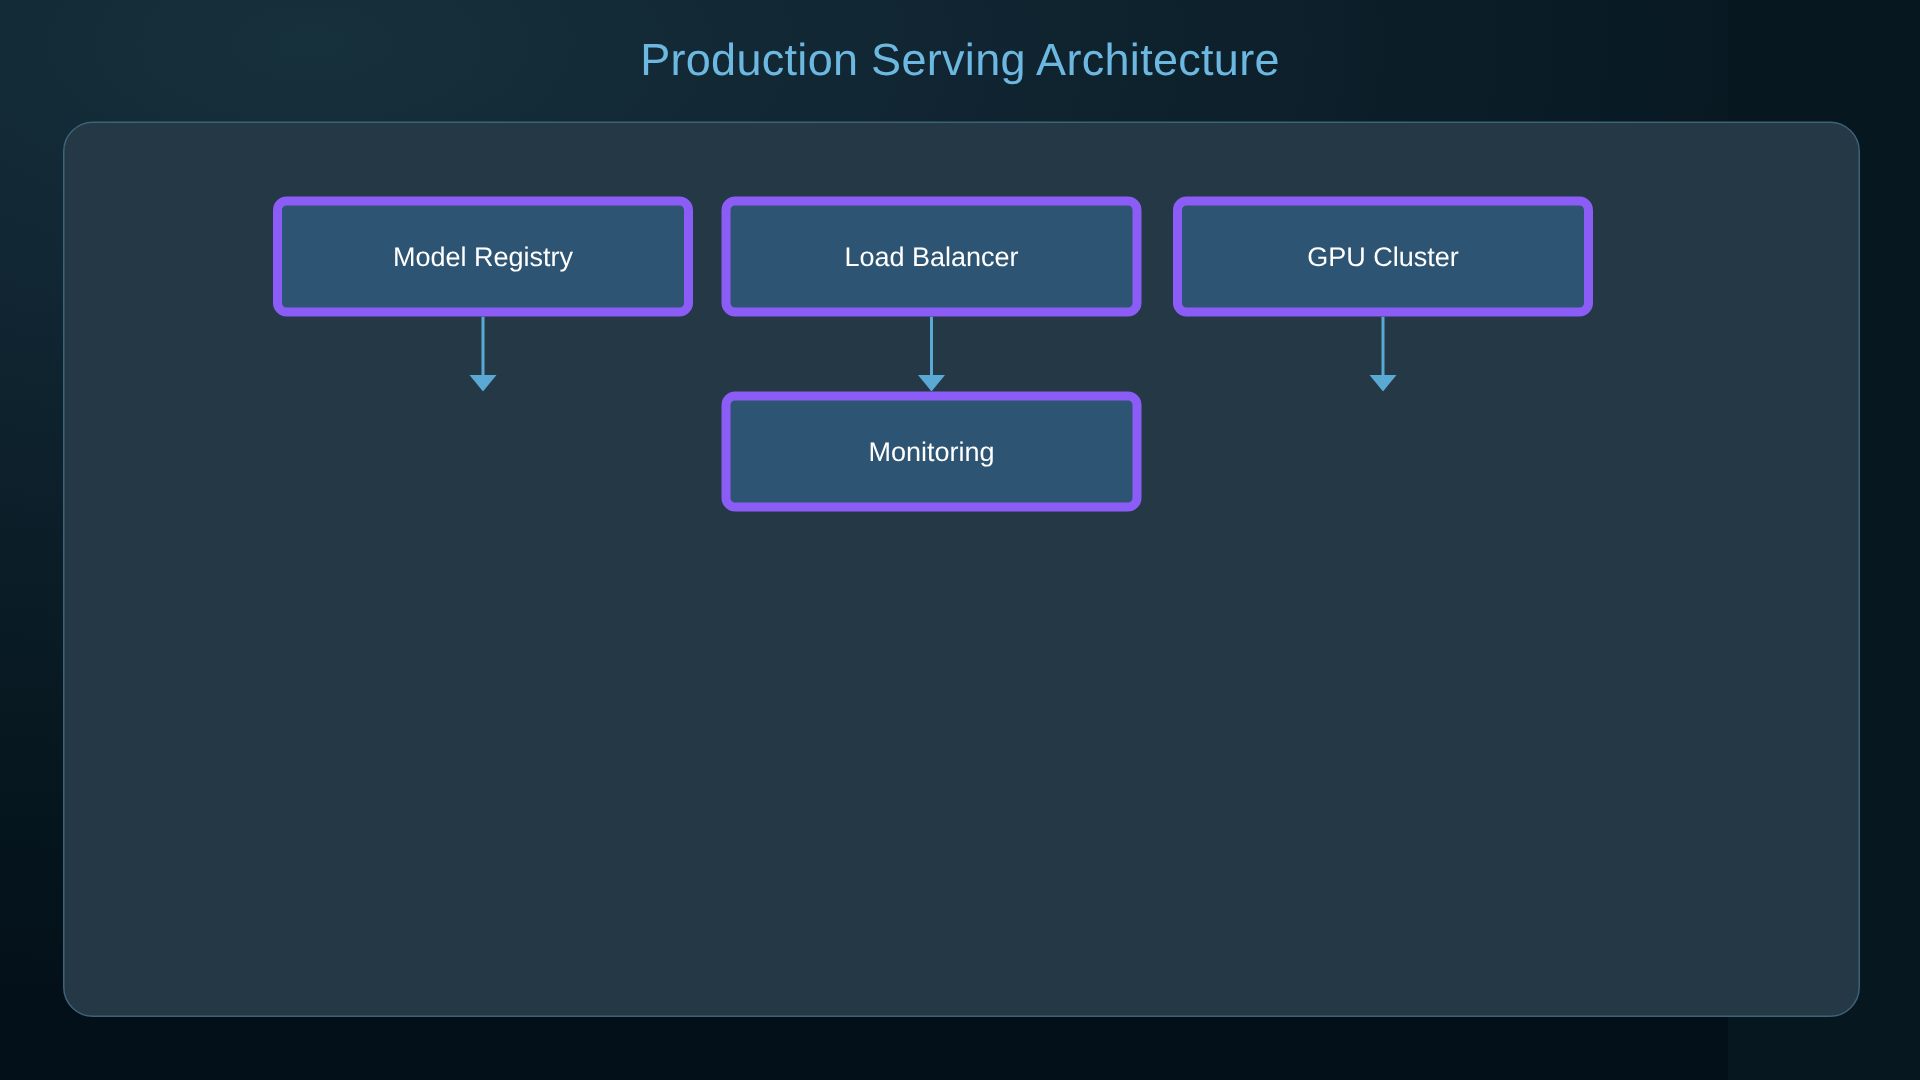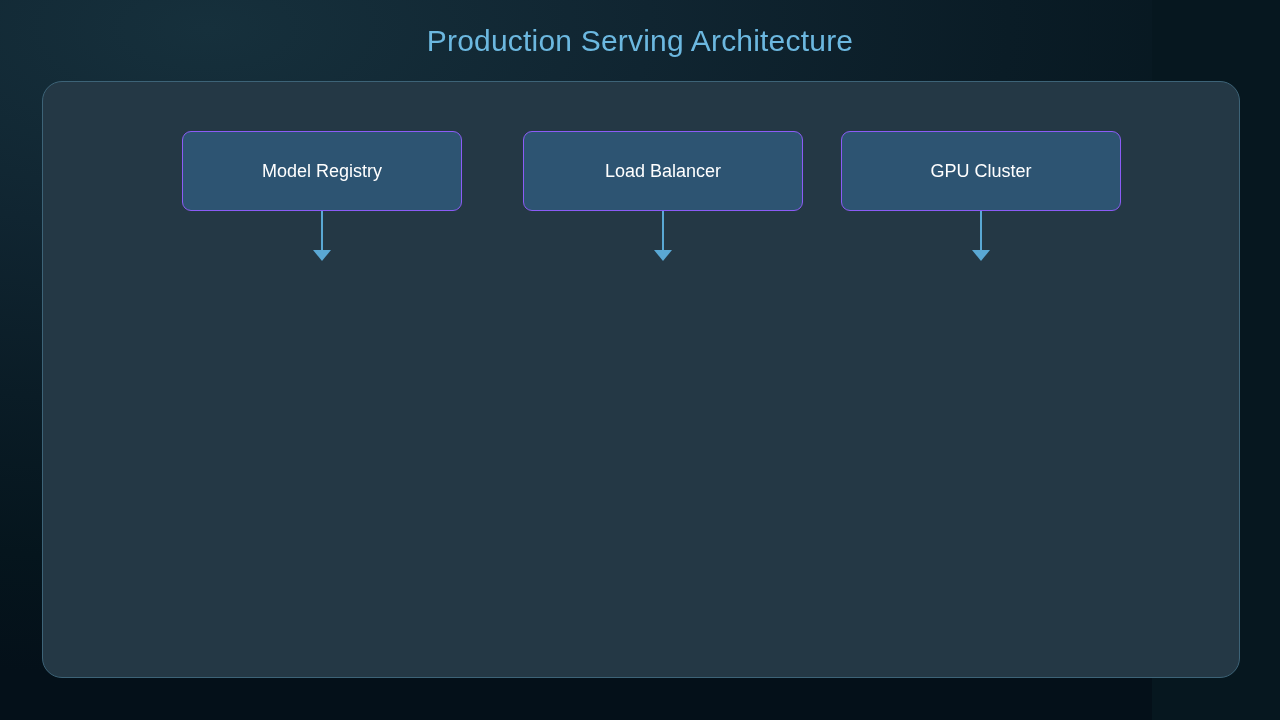--- a/index.html
+++ b/index.html
@@ -52,28 +52,28 @@
     background: #243845;
   }
 
   
   .column {
     position: absolute;
     top: 49px;       
     width: 280px;
   }
   .col-0 { left: 139px; }   
-  .col-1 { left: 480px; }   
-  .col-2 { left: 798px; }   
+  .col-1 { left: 438px; }   
+  .col-2 { left: 739px; }   
 
   .node {
     position: relative;
     width: 280px;
     height: 80px;
-    border: 1px solid #8b5cf6;
+    border: 6px solid #8b5cf6;
     border-radius: 9px;
     background: #2d5472;
     display: flex;
     align-items: center;
     justify-content: center;
   }
   .node-label {
     color: #ffffff;
     font-size: 18px;
     font-weight: 400;
@@ -119,20 +119,23 @@
     <div class="column col-1">
       <div class="node">
         <span class="node-label">Load Balancer</span>
       </div>
       <div class="connector">
         <svg width="280" height="50" viewBox="0 0 280 50">
           <line x1="140" y1="0" x2="140" y2="41" stroke="#5aa8d4" stroke-width="2"></line>
           <polygon points="131,39 149,39 140,50" fill="#5aa8d4"></polygon>
         </svg>
       </div>
+      <div class="node">
+        <span class="node-label">Monitoring</span>
+      </div>
     </div>
 
     <div class="column col-2">
       <div class="node">
         <span class="node-label">GPU Cluster</span>
       </div>
       <div class="connector">
         <svg width="280" height="50" viewBox="0 0 280 50">
           <line x1="140" y1="0" x2="140" y2="41" stroke="#5aa8d4" stroke-width="2"></line>
           <polygon points="131,39 149,39 140,50" fill="#5aa8d4"></polygon>

